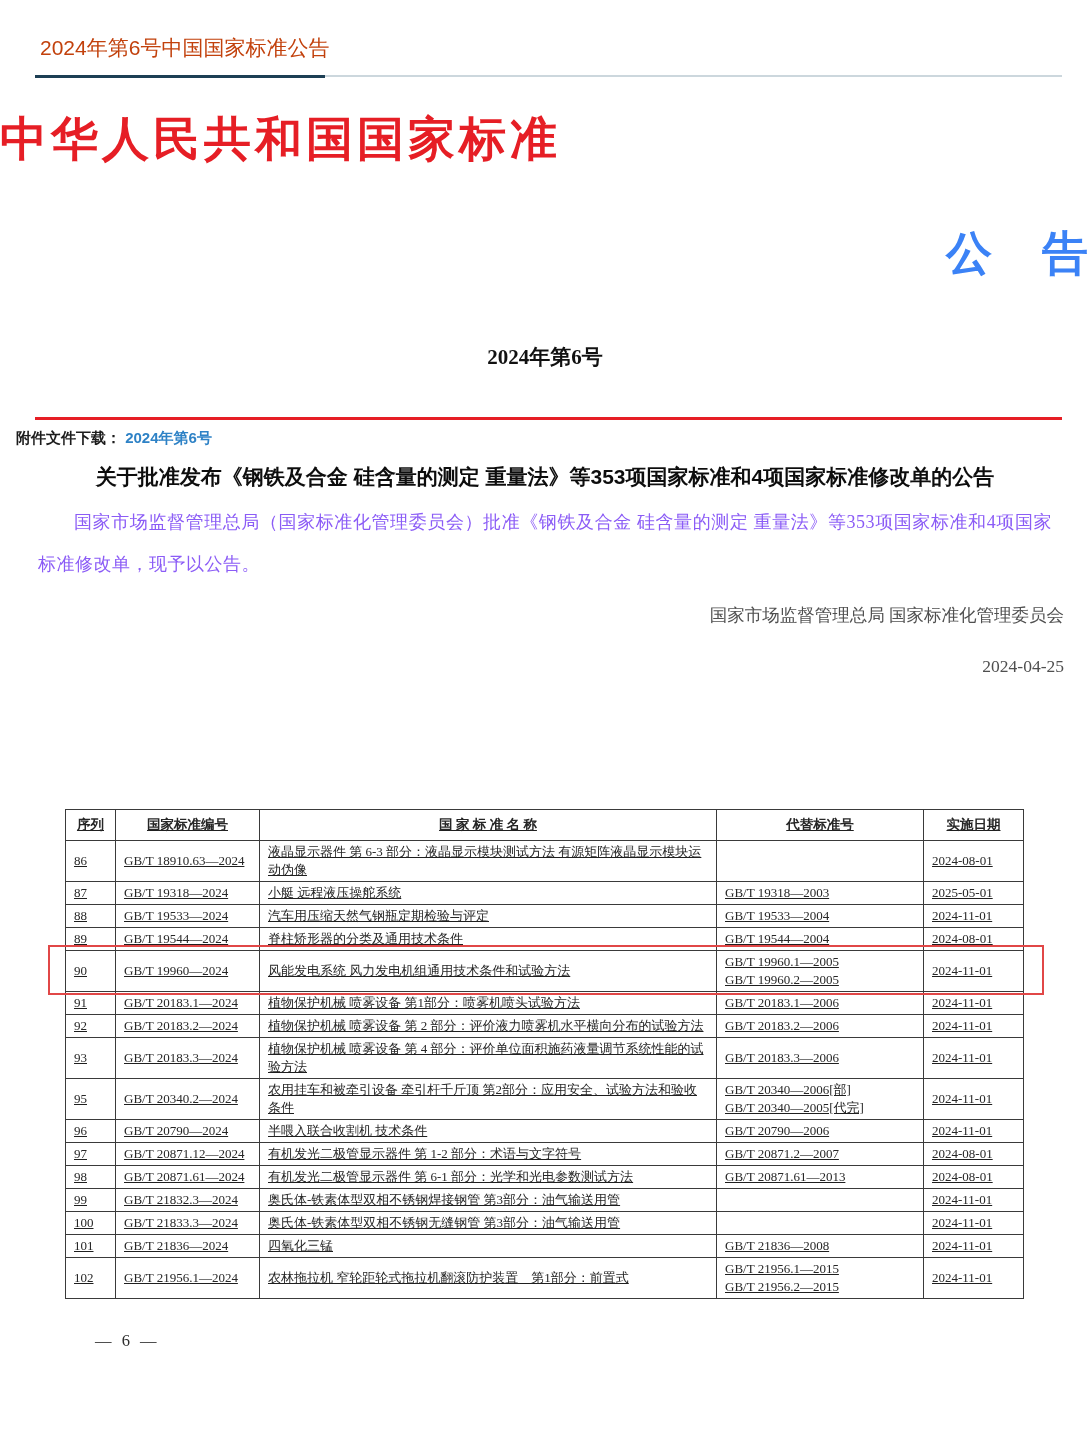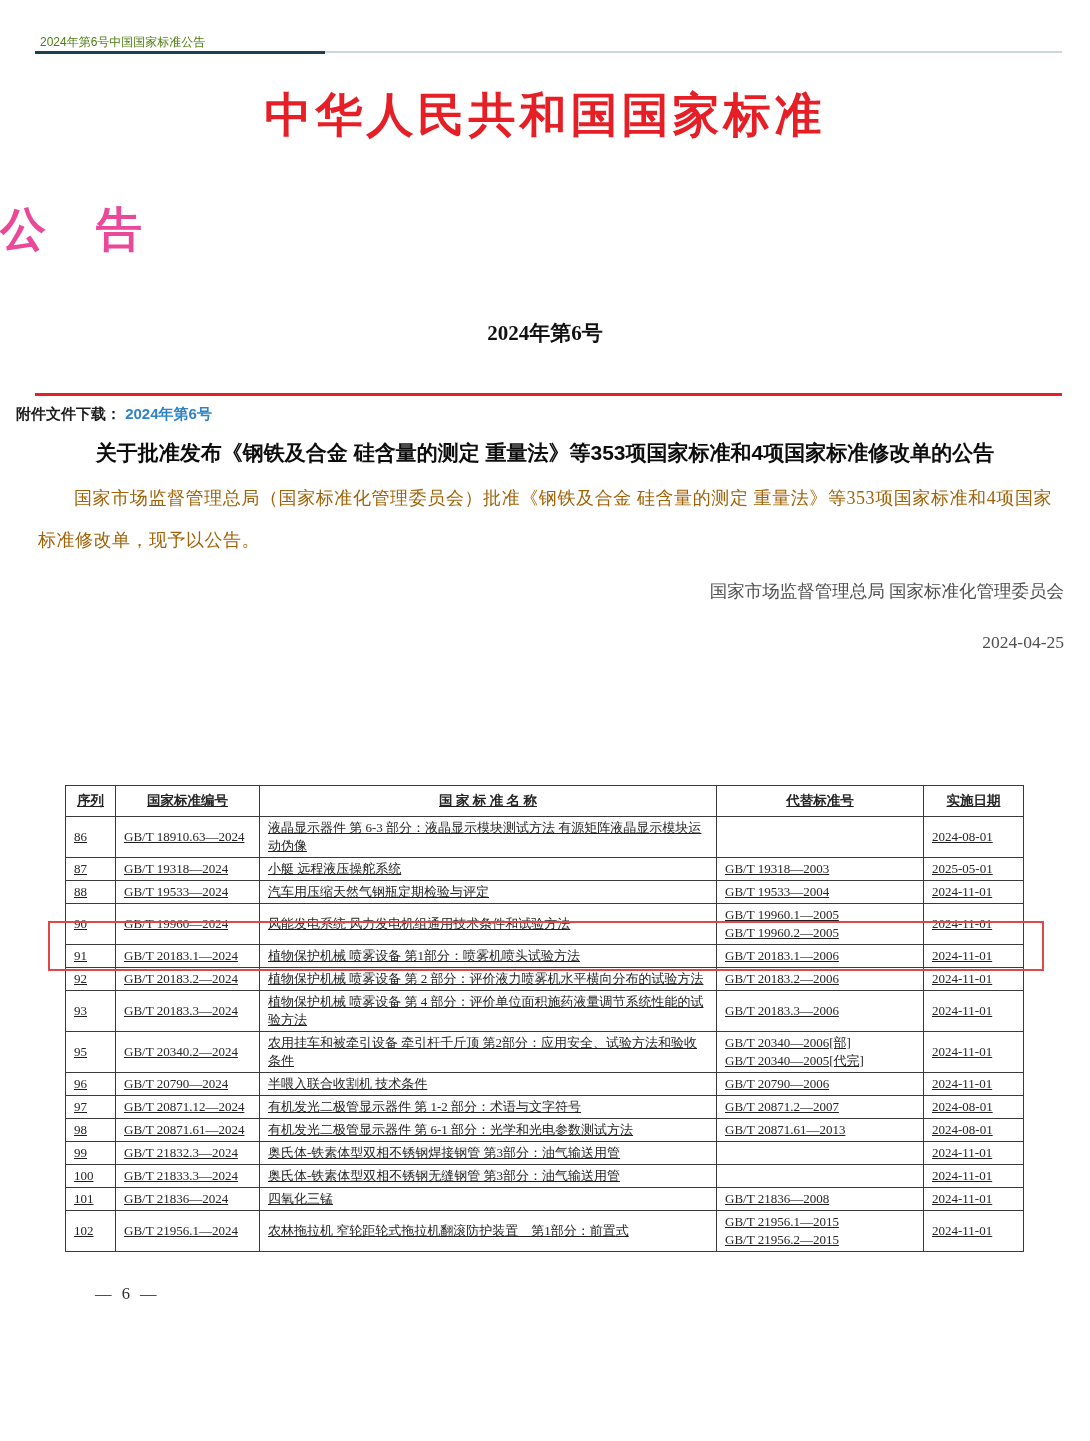--- a/index.html
+++ b/index.html
@@ -5,34 +5,34 @@
   * { margin:0; padding:0; box-sizing:border-box; }
   html,body { background:#ffffff; }
   body {
     width:1090px; height:1441px; position:relative; overflow:hidden;
     font-family:"Liberation Serif","DejaVu Serif",serif; color:#1f1f1f;
   }
   
   .top-bar { padding:34px 28px 0 40px; }
   .top-bar-text {
     font-family:"Liberation Sans","DejaVu Sans",sans-serif;
-    font-size:12px; color:#4d7c0f; 
+    font-size:21px; color:#c2410c; padding-bottom:13px;
   }
   .top-rule { position:relative; height:3px; }
   .top-rule-light { position:absolute; left:0; right:0; top:0; height:2px; background:#ccd7dd; }
   .top-rule-dark  { position:absolute; left:-5px; top:0; width:290px; height:3px; background:#1d3f54; }
 
   
   .big-title {
-    margin-top:30px; text-align:center; color:#e61e25;
+    margin-top:30px; color:#e61e25;
     font-size:47px; font-weight:bold; letter-spacing:4px;
     font-family:"Liberation Serif","DejaVu Serif",serif;
   }
   .sub-title {
-    margin-top:52px; text-align:left; color:#ec4899;
+    margin-top:52px; text-align:right; color:#3b82f6;
     font-size:46px; font-weight:bold; letter-spacing:2px;
   }
   .issue-no { margin-top:58px; text-align:center; font-size:21px; font-weight:bold; color:#111; }
 
   
   .red-rule { margin:46px 28px 0 35px; height:3px; background:#e61e25; }
   .attach-row {
     margin:9px 28px 0 16px;
     font-family:"Liberation Sans","DejaVu Sans",sans-serif;
     font-size:15px; color:#1c1c1c; font-weight:600;
@@ -40,21 +40,21 @@
   .attach-link { color:#2e82c6; text-decoration:none; font-weight:600; cursor:pointer; }
 
   
   .doc-heading {
     margin:15px 20px 0 20px; text-align:center;
     font-family:"Liberation Sans","DejaVu Sans",sans-serif;
     font-size:21px; font-weight:bold; color:#0d0d0d;
   }
   .doc-body {
     margin:10px 38px 0 38px; font-size:18px; line-height:42px;
-    color:#a16207; text-indent:2em; text-align:justify; letter-spacing:0.5px;
+    color:#8b5cf6; text-indent:2em; text-align:justify; letter-spacing:0.5px;
   }
   .signature { margin:18px 26px 0 0; text-align:right; font-size:17.5px; color:#4f4f4f; }
   .doc-date  { margin:29px 26px 0 0; text-align:right; font-size:17.5px; color:#4f4f4f; }
 
   
   .table-wrap { position:relative; margin:132px 0 0 65px; width:958px;text-decoration:underline; }
   table.std { width:100%; border-collapse:collapse; table-layout:fixed;
     font-size:13px; color:#262626; }
   table.std th, table.std td {
     border:1px solid #3a3a3a; padding:2px 8px; line-height:18px;
@@ -135,20 +135,29 @@
         </tr>
         <tr>
           <td class="c-seq">88</td>
           <td class="c-code">GB/T 19533—2024</td>
           <td class="c-name">汽车用压缩天然气钢瓶定期检验与评定</td>
           <td class="c-rep">
             <div>GB/T 19533—2004</div>
           </td>
           <td class="c-date">2024-11-01</td>
         </tr>
+        <tr>
+          <td class="c-seq">89</td>
+          <td class="c-code">GB/T 19544—2024</td>
+          <td class="c-name">脊柱矫形器的分类及通用技术条件</td>
+          <td class="c-rep">
+            <div>GB/T 19544—2004</div>
+          </td>
+          <td class="c-date">2024-08-01</td>
+        </tr>
         <tr class="hl">
           <td class="c-seq">90</td>
           <td class="c-code">GB/T 19960—2024</td>
           <td class="c-name">风能发电系统 风力发电机组通用技术条件和试验方法</td>
           <td class="c-rep">
             <div>GB/T 19960.1—2005</div>
             <div>GB/T 19960.2—2005</div>
           </td>
           <td class="c-date">2024-11-01</td>
         </tr>

